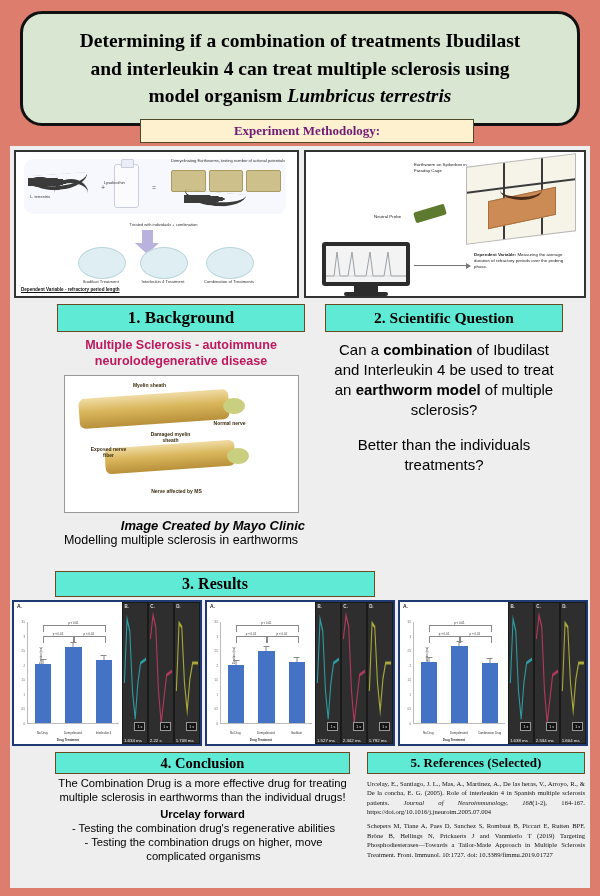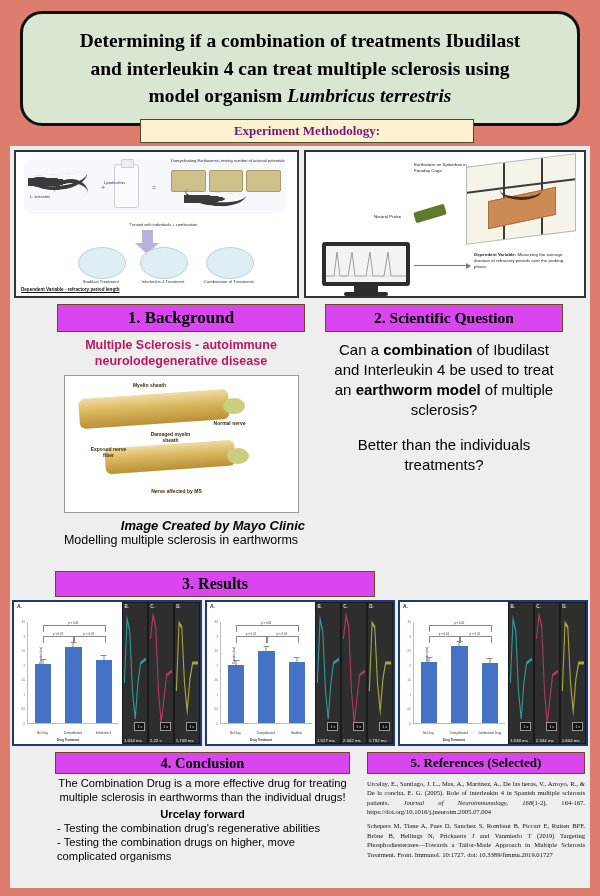--- a/index.html
+++ b/index.html
@@ -172,21 +172,21 @@
   .mstand { position:absolute; left:48px; top:134px; width:24px; height:7px; background:#2c2c2c; }
   .mbase  { position:absolute; left:38px; top:140px; width:44px; height:4px; background:#2c2c2c; border-radius:2px; }
   .f2-lbl { position:absolute; font-size:4.4px; color:#222; line-height:1.35; }
   .f2-dv  { position:absolute; font-size:4.4px; color:#222; line-height:1.35; width:95px; }
   .f2-dv b { font-weight:bold; }
   .harrow { position:absolute; left:108px; top:113px; width:56px; height:1px; background:#777; }
   .harrow::after{content:"";position:absolute;right:-1px;top:-2.5px;border-left:5px solid #777;border-top:3px solid transparent;border-bottom:3px solid transparent;}
 
   
   .sec-header {
-    background: #d946ef;
+    background: #5eead4;
     border: 1.5px solid #6b4a22;
     box-sizing: border-box;
     display: flex; align-items: center; justify-content: center;
     font-family: "Liberation Serif", serif;
     font-weight: bold; color: #000;
   }
 
   
   .col-bg { position: absolute; left: 47px; top: 158px; width: 248px; }
   .h-bg { height: 28px; font-size: 17px; }
@@ -302,21 +302,21 @@
   .scope-val {
     position: absolute; left: 1px; bottom: 0.5px;
     color: #f0f0f0; font-size: 4.4px; z-index: 3; white-space: nowrap;
   }
 
   
   .col-conc { position: absolute; left: 45px; top: 606px; width: 295px; }
   .h-conc { height: 22px; font-size: 14.5px; }
   .conc-body { margin-top: 3px; font-size: 11.2px; line-height: 1.23; color: #000; text-align: center; }
   .conc-mf { font-weight: bold; text-align: center; }
-  .conc-list { margin-top: 1px; text-align: left; padding-left: 2px; }
+  .conc-list { margin-top: 1px; text-align: center; padding-left: 2px; }
   .conc-list div { line-height: 1.23; }
 
   
   .col-ref { position: absolute; left: 357px; top: 606px; width: 218px; }
   .h-ref { height: 22px; font-size: 13px; }
   .ref-item {
     margin-top: 5px;
     font-family: "Liberation Serif", serif;
     font-size: 6.6px; line-height: 1.42; color: #111; text-align: justify;
   }

